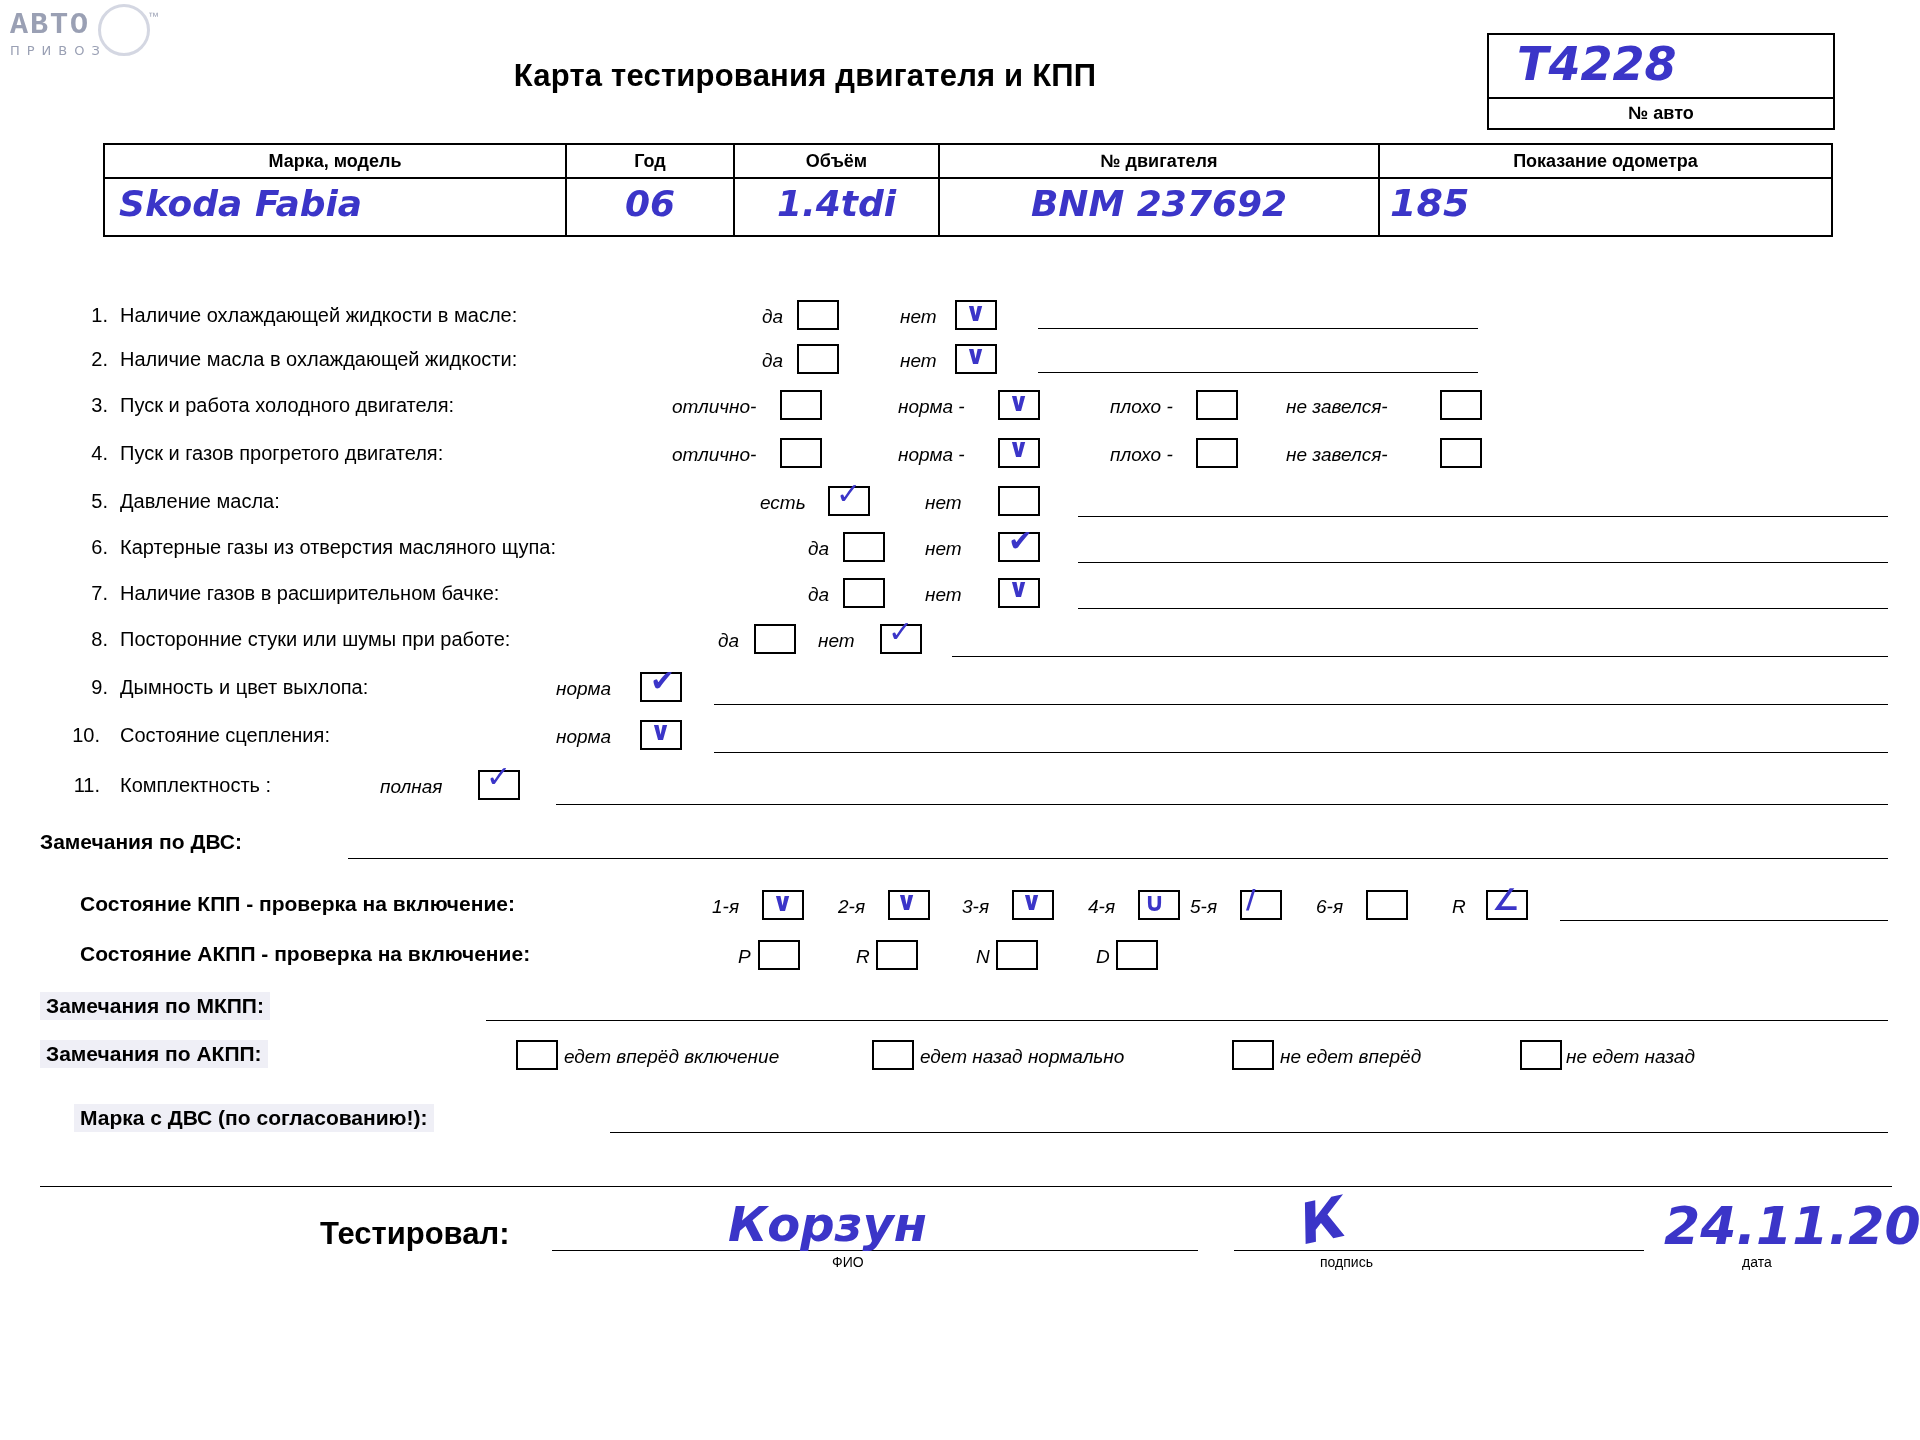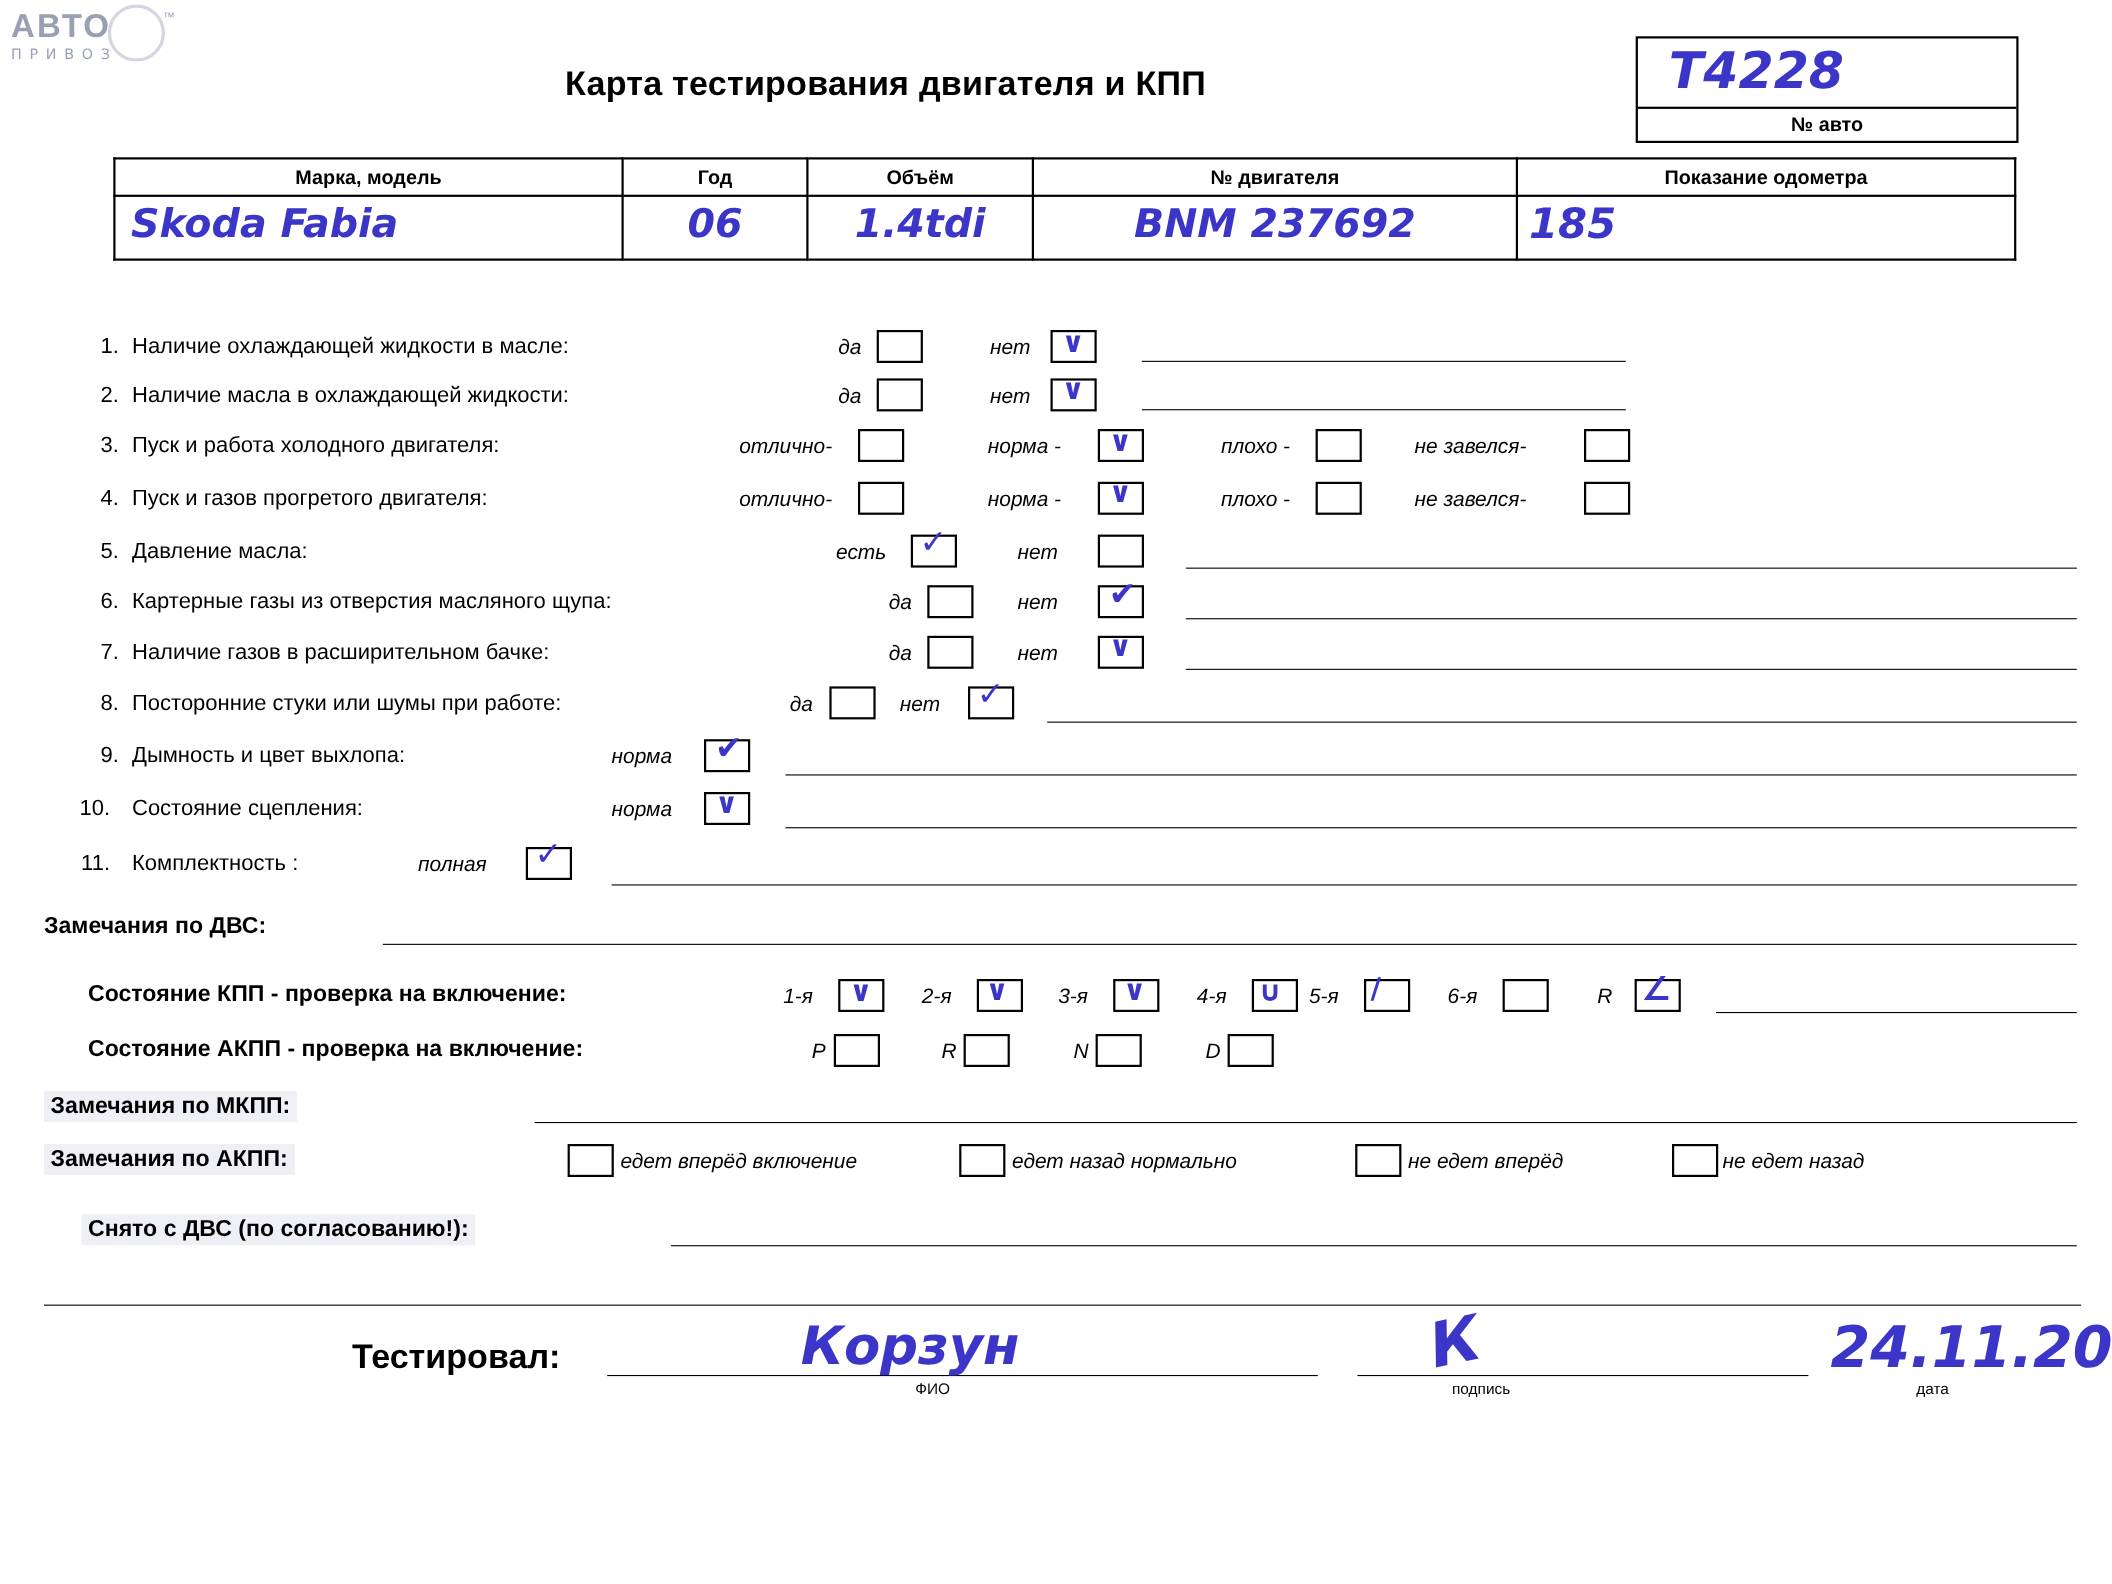--- a/index.html
+++ b/index.html
@@ -28,21 +28,21 @@
     top: 8px;
     width: 160px;
     height: 62px;
   }
   .logo-box {
     position: relative;
     width: 152px;
     height: 40px;
   }
   .logo-text {
-    font-family: Liberation Sans, sans-serif;
+    font-family: Liberation Mono, monospace;
     font-weight: bold;
     font-size: 30px;
     letter-spacing: 2px;
     color: #9aa0b4;
     line-height: 34px;
   }
   .logo-sub {
     font-family: "DejaVu Sans", sans-serif;
     font-size: 13px;
     letter-spacing: 7px;
@@ -486,21 +486,21 @@
     <span class="opt" style="left:564px; top:1046px">едет вперёд включение</span>
     <span class="box" style="left:872px; top:1040px"></span>
     <span class="opt" style="left:920px; top:1046px">едет назад нормально</span>
     <span class="box" style="left:1232px; top:1040px"></span>
     <span class="opt" style="left:1280px; top:1046px">не едет вперёд</span>
     <span class="box" style="left:1520px; top:1040px"></span>
     <span class="opt" style="left:1566px; top:1046px">не едет назад</span>
   </div>
 
   <div>
-    <span class="bold-label hl" style="left:74px; top:1104px; padding:2px 6px">Снято с ДВС (по согласованию!):</span>
+    <span class="bold-label hl" style="left:74px; top:1104px; padding:2px 6px">Марка с ДВС (по согласованию!):</span>
     <span class="line" style="left:610px; top:1132px; width:1278px"></span>
   </div>
 
   <div class="line" style="left:40px; top:1186px; width:1852px"></div>
 
   <div>
     <span class="bold-label" style="left:320px; top:1216px; font-size:31px">Тестировал:</span>
     <span class="line" style="left:552px; top:1250px; width:646px"></span>
     <span class="sig" style="left:728px; top:1196px; font-size:48px">Корзун</span>
     <span class="footer-label" style="left:832px; top:1254px">ФИО</span>

